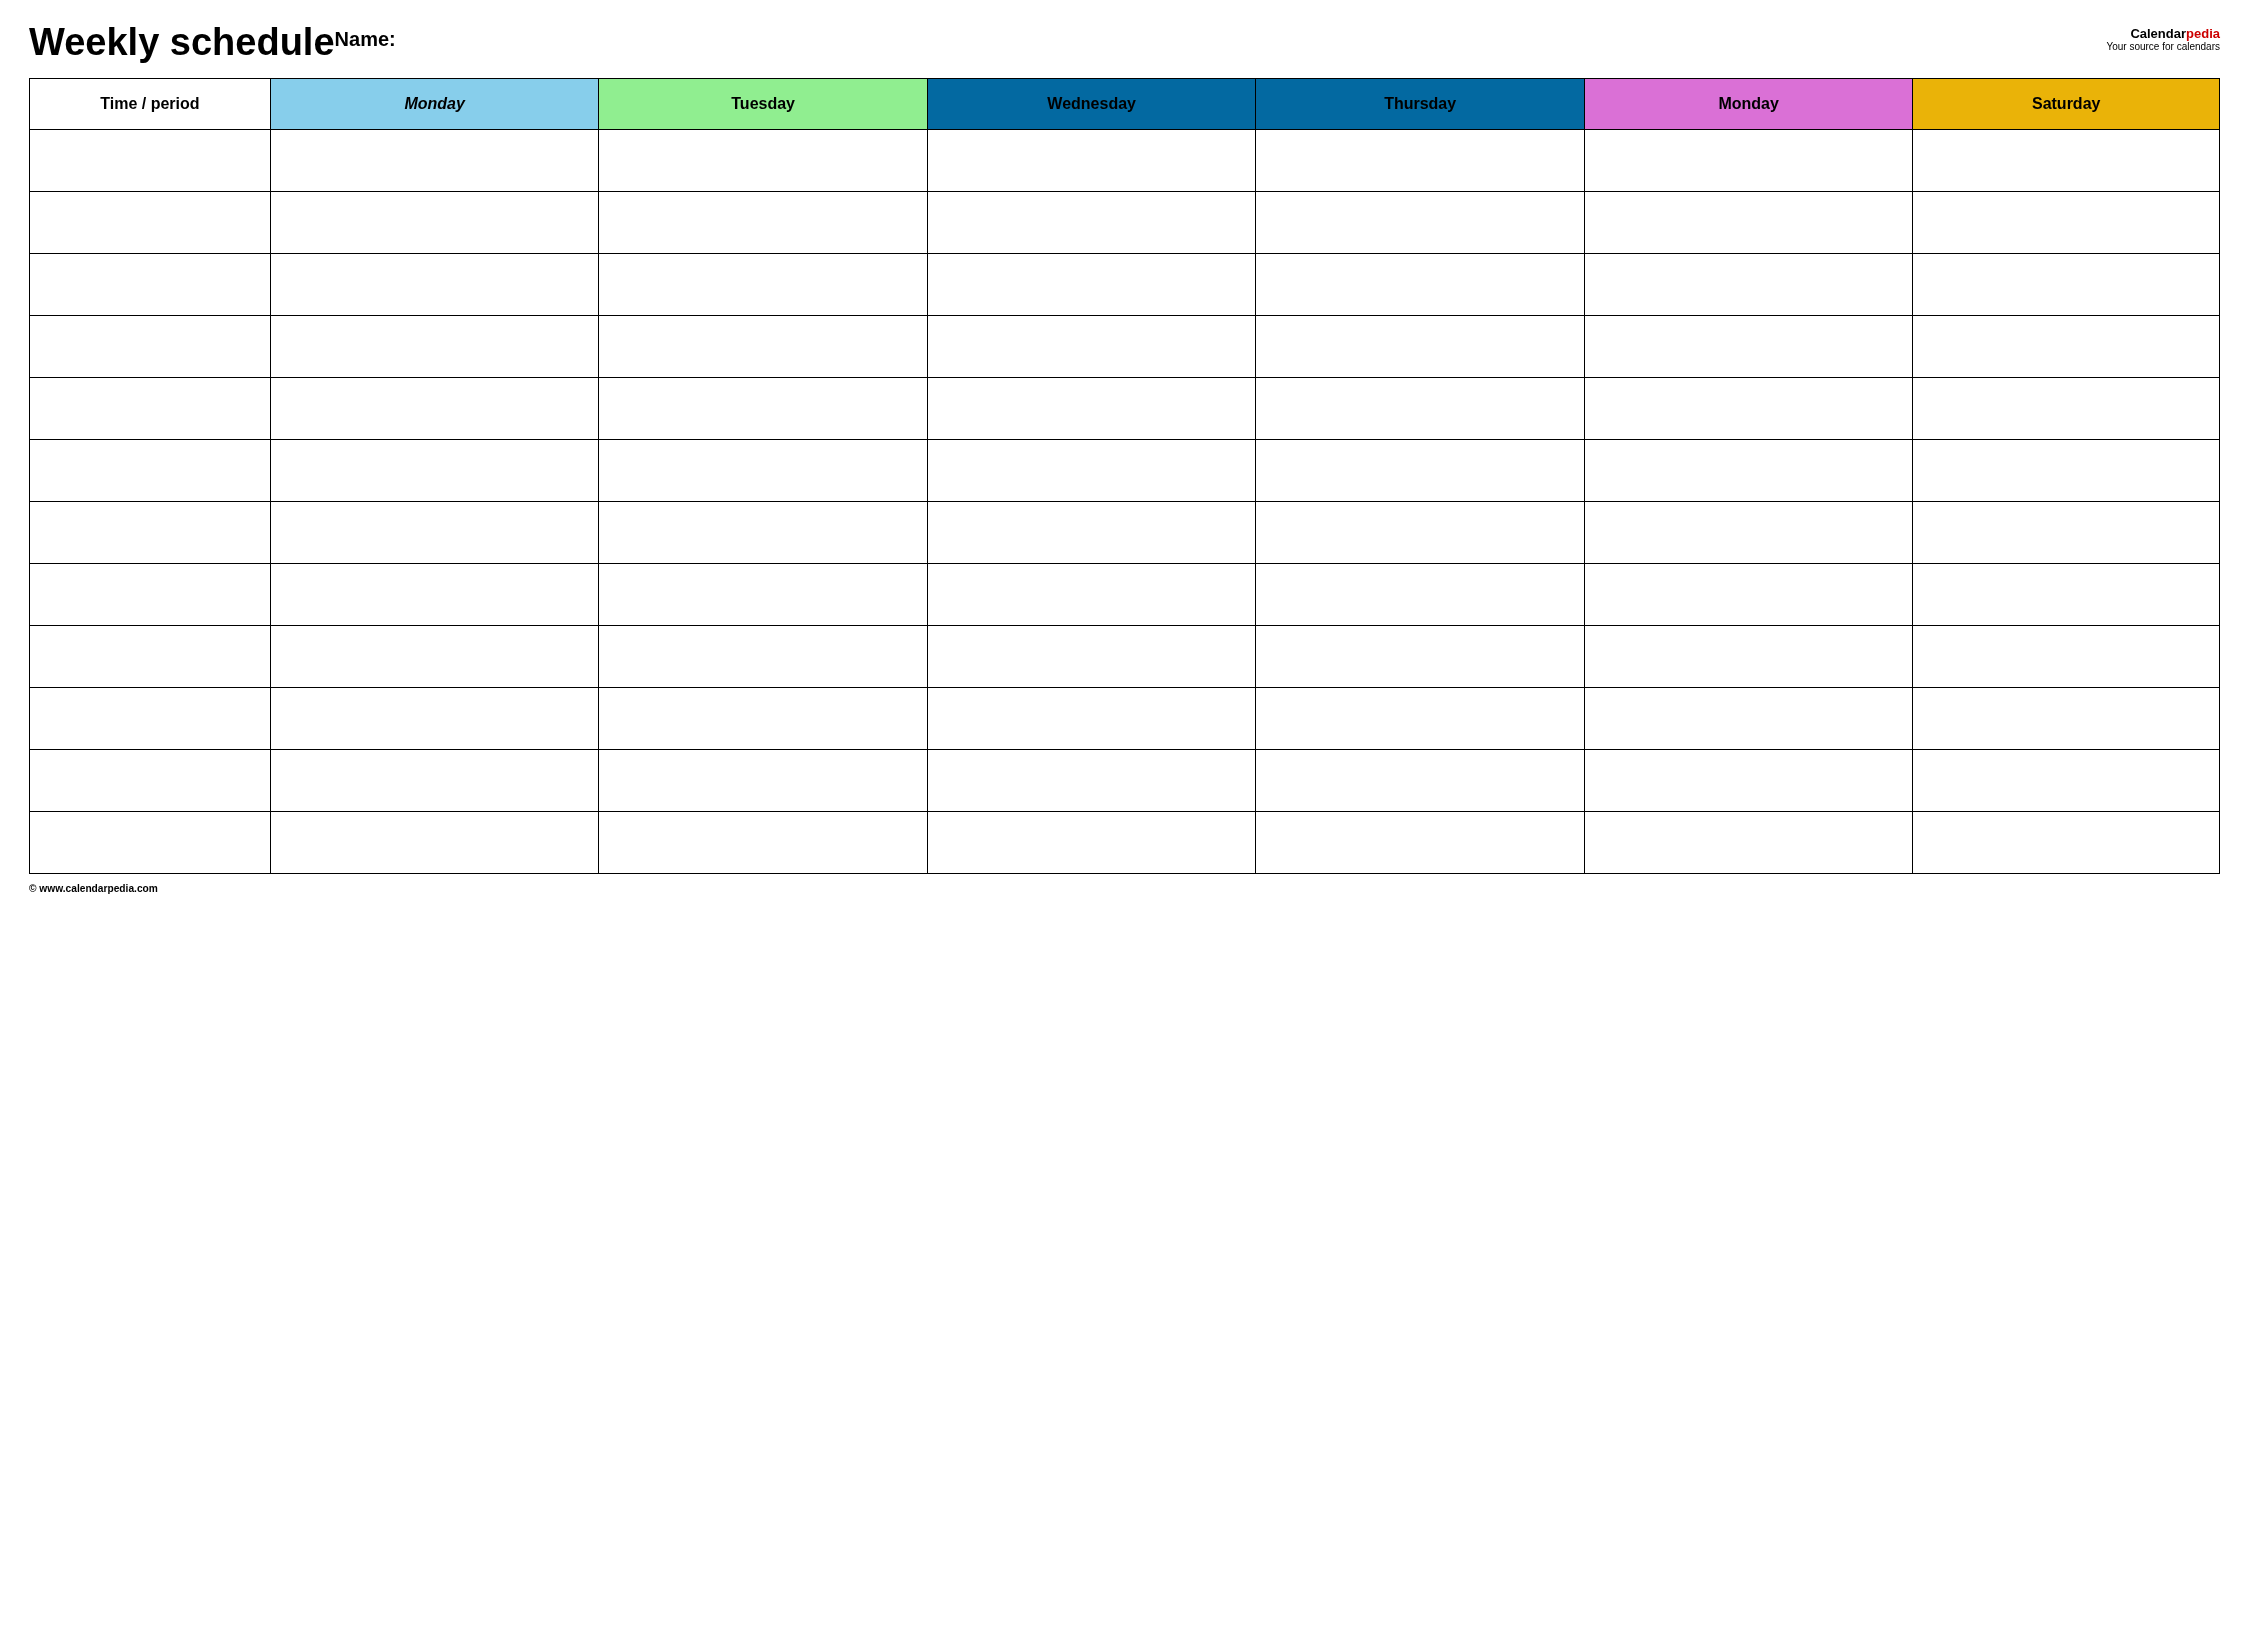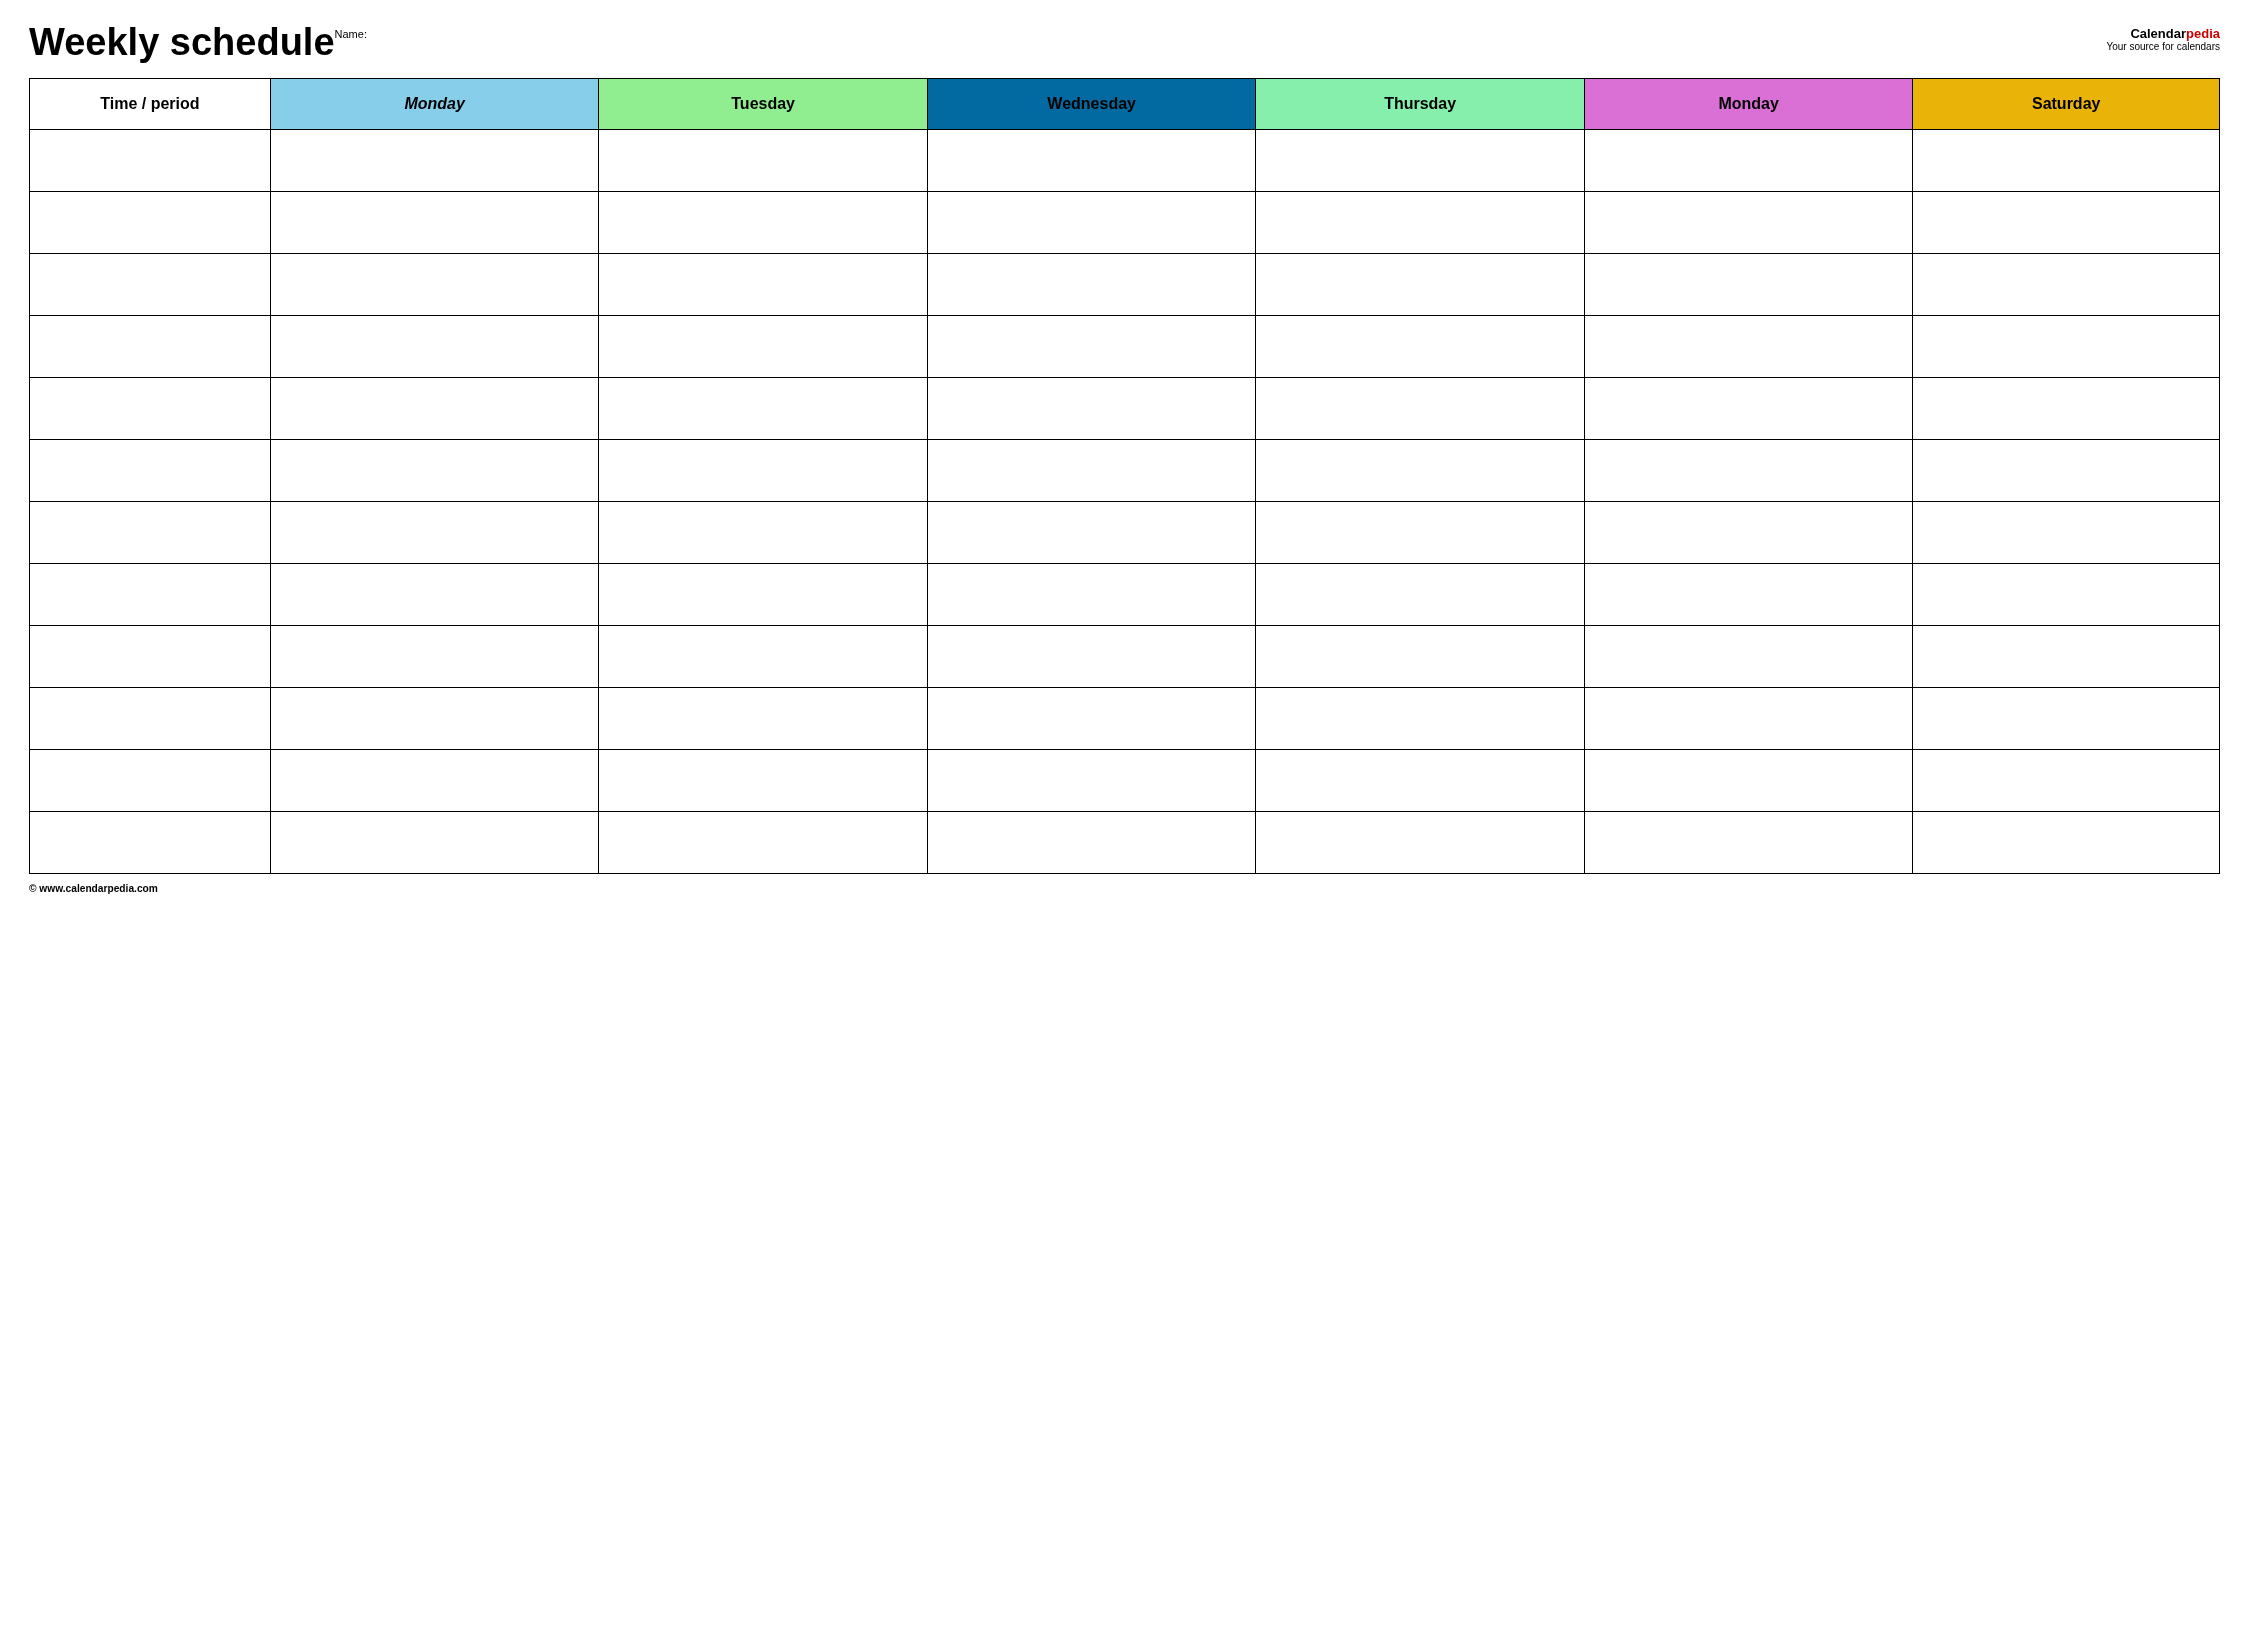--- a/index.html
+++ b/index.html
@@ -28,22 +28,22 @@
     }
 
     .page-title {
       font-size: 38px;
       font-weight: bold;
       color: #000000;
       line-height: 1.1;
     }
 
     .name-label {
-      font-size: 11px;
-      font-weight: normal;
+      font-size: 20px;
+      font-weight: bold;
       margin-top: 5.8px;
       color: #000000;
     }
 
     .logo-section {
       display: flex;
       flex-direction: column;
       align-items: flex-end;
       margin-top: 3.6px;
     }
@@ -106,21 +106,21 @@
       width: 15%;
     }
 
     .th-wednesday {
       background-color: #0369a1;
       width: 15%;
       margin-left: 14px;
     }
 
     .th-thursday {
-      background-color: #86efac;
+      background-color: #0369a1;
       width: 15%;
     }
 
     .th-friday {
       background-color: #da70d6;
       width: 15%;
     }
 
     .th-saturday {
       background-color: #eab308;

